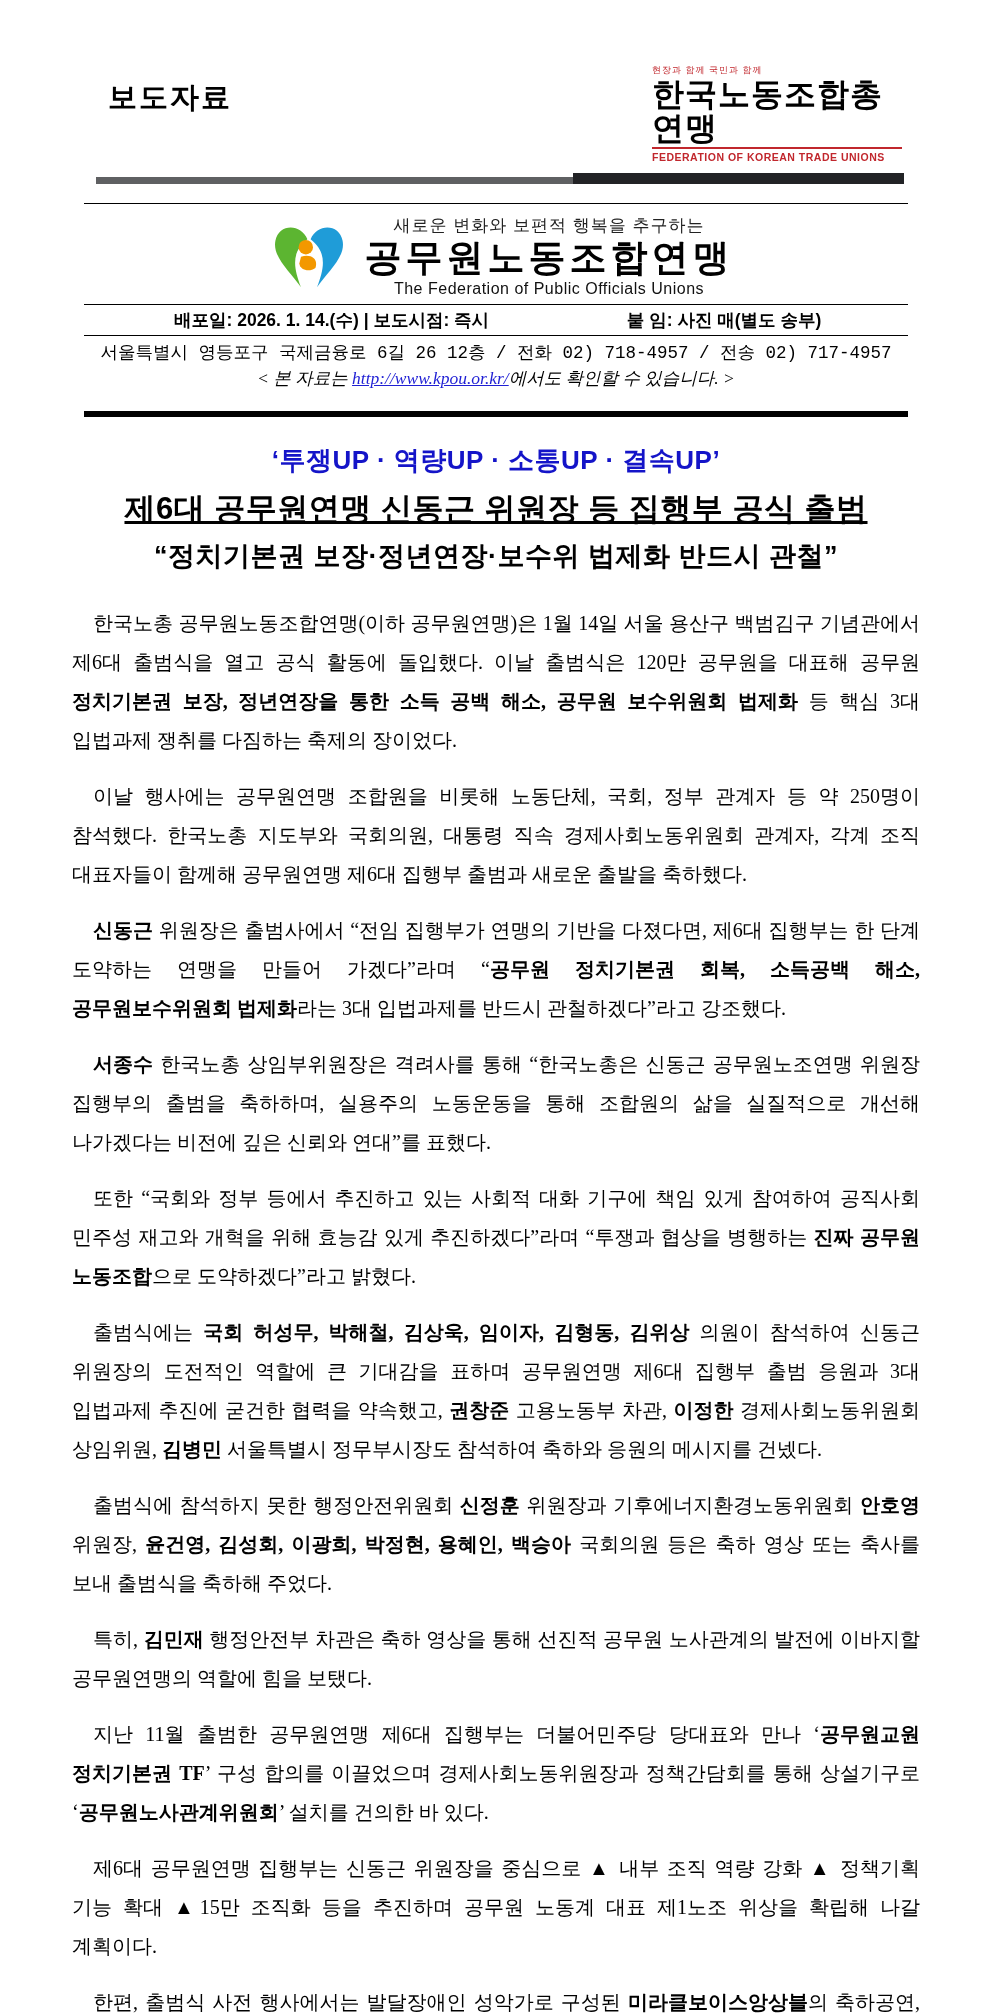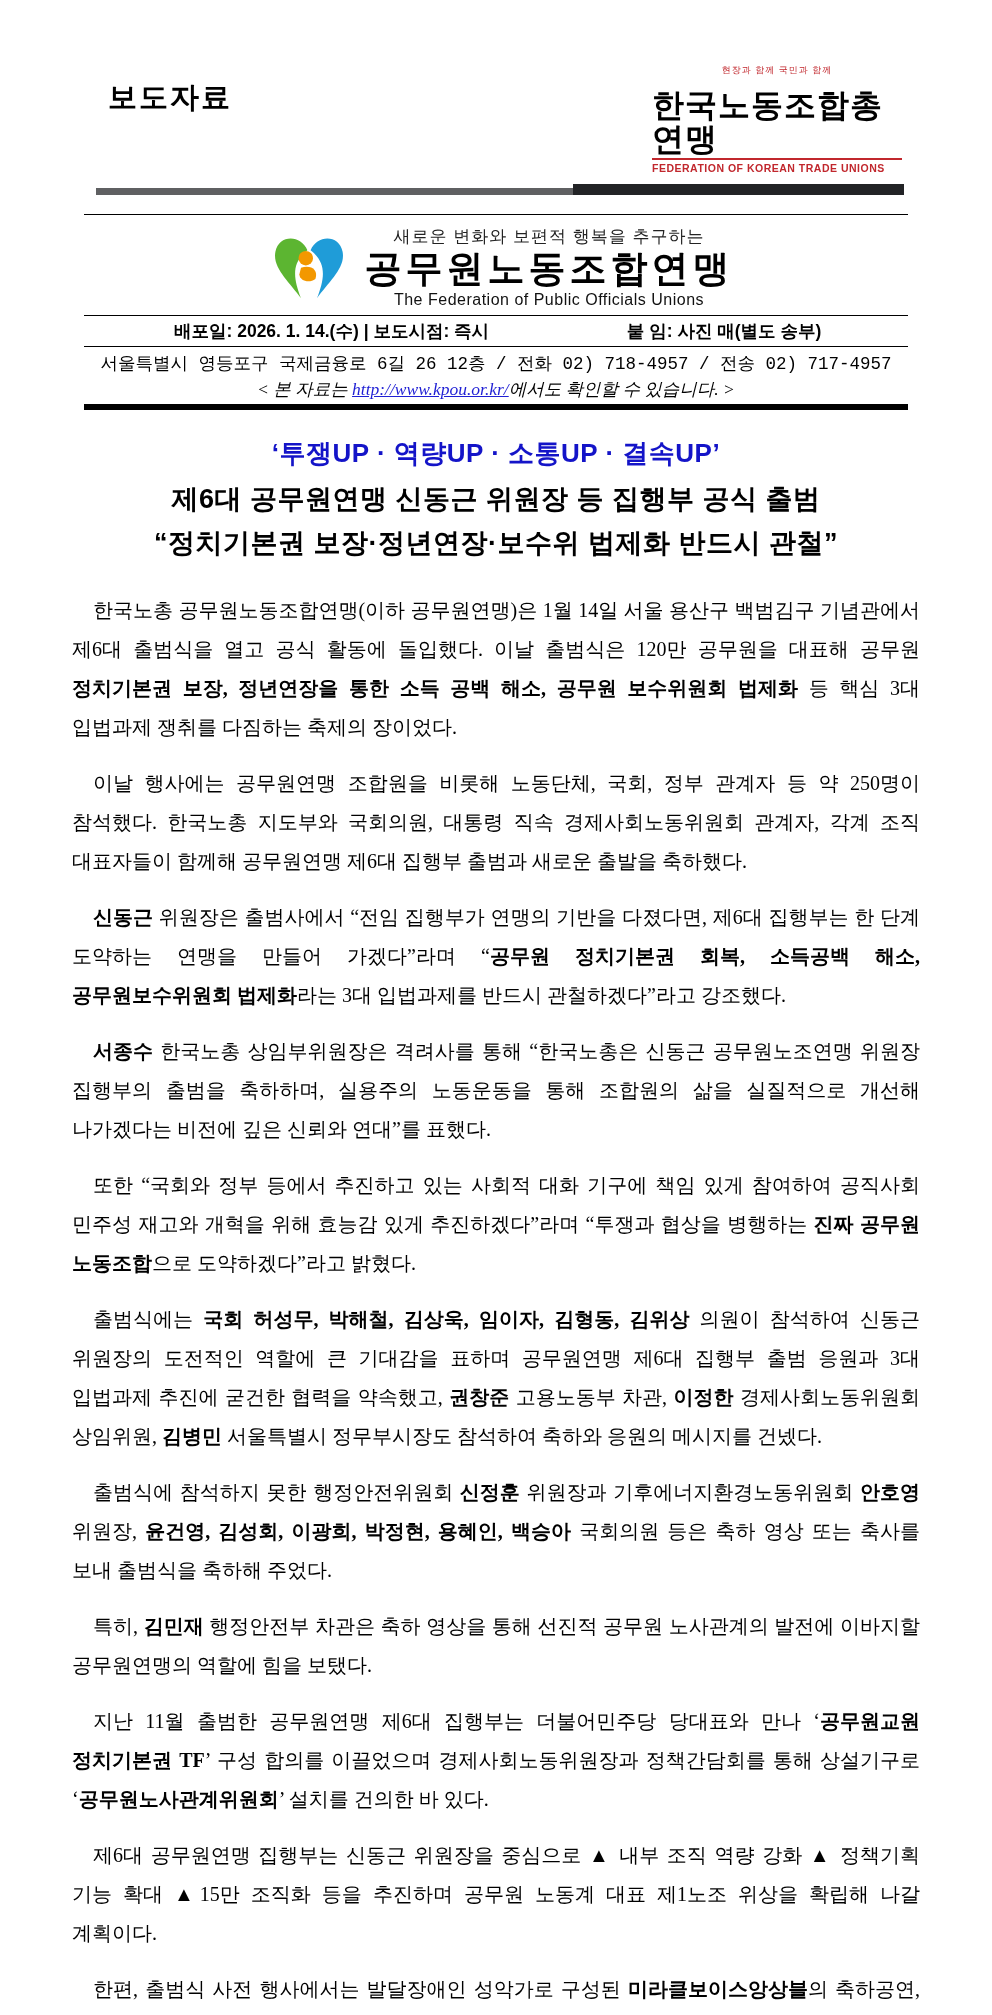--- a/index.html
+++ b/index.html
@@ -6,21 +6,21 @@
   html,body { background:#ffffff; }
   .page {
     width:992px; min-height:2015px; margin:0 auto; background:#fff;
     font-family:"Liberation Serif","DejaVu Serif",serif; color:#000;
     position:relative; padding-top:64px;
   }
   
   .top-header { display:flex; justify-content:space-between; align-items:flex-start; padding:0 90px 0 108px; }
   .press-label { font-family:"Liberation Sans","DejaVu Sans",sans-serif; font-weight:900; font-size:29px; letter-spacing:2px; padding-top:14px; }
   .fktu { text-align:left; width:250px; }
-  .fktu-slogan { color:#c1272d; font-size:9px; font-family:"Liberation Sans",sans-serif; letter-spacing:1px; margin-bottom:12px;text-align:center; }
+  .fktu-slogan { color:#c1272d; font-size:9px; font-family:"Liberation Sans",sans-serif; letter-spacing:1px; margin-bottom:1px; }
   .fktu-name { font-family:"Liberation Sans","DejaVu Sans",sans-serif; font-weight:900; font-size:32px; letter-spacing:1px; line-height:1.05; }
   .fktu-rule { height:2px; background:#c1272d; margin:2px 0 2px 0; }
   .fktu-en { color:#c1272d; font-family:"Liberation Sans",sans-serif; font-weight:700; font-size:10.5px; letter-spacing:0.5px; }
   
   .tone-bar { position:relative; height:14px; margin:8px 88px 0 96px; }
   .tone-bar .gray { position:absolute; left:0; top:6px; width:62%; height:7px; background:#5f6062; }
   .tone-bar .dark { position:absolute; right:0; top:2px; width:41%; height:11px; background:#222326; }
   .rule-thin { border:none; border-top:1.5px solid #000; margin:0 84px; }
   .rule-thin.first { margin-top:18px; }
   
@@ -28,27 +28,27 @@
   .org-emblem { width:84px; height:72px; flex:0 0 auto; }
   .org-text { text-align:center; }
   .org-tagline { font-size:17px; color:#222; font-family:"Liberation Sans",sans-serif; letter-spacing:1px; margin-bottom:2px; }
   .org-name { font-family:"Liberation Sans","DejaVu Sans",sans-serif; font-weight:900; font-size:37px; letter-spacing:4px; line-height:1.05; }
   .org-en { font-size:16px; color:#111; font-family:"Liberation Sans",sans-serif; letter-spacing:0.5px; margin-top:2px; }
   
   .info-row1 { display:flex; align-items:center; padding:3px 100px 3px 130px; font-family:"Liberation Sans",sans-serif; font-size:17.5px; font-weight:700;gap:23px; }
   .info-row1 .release { flex:1.2; text-align:center; }
   .info-row1 .attach { flex:1; text-align:center; }
   .info-addr { text-align:center; font-family:Liberation Mono, monospace; font-size:17.5px; padding:4px 0 1px 0; }
-  .info-note { text-align:center; font-style:italic; font-size:17.5px; padding:1px 0 3px 0; }
+  .info-note { text-align:center; font-style:italic; font-size:17.5px; padding:1px 0 21px 0; }
   .info-note a { color:#1f1fd4; text-decoration:underline; }
   .bar-thick { height:6px; background:#000; margin:0 84px; }
   
   .headline { text-align:center; margin-top:26px; font-family:"Liberation Sans","DejaVu Sans",sans-serif; }
   .headline .slogan { color:#1414c8; font-weight:900; font-size:26px; letter-spacing:0.5px; }
-  .headline .title { color:#000; font-weight:900; font-size:27px; margin-top:10px; letter-spacing:0.5px; }
+  .headline .title { color:#000; font-weight:900; font-size:31px; margin-top:10px; letter-spacing:0.5px;text-decoration:underline; }
   .headline .subtitle { color:#000; font-weight:900; font-size:27px; margin-top:8px; letter-spacing:0.5px; }
   
   .body-text { margin:30px 72px 0 72px; font-size:20px; line-height:39px; text-align:justify; word-break:keep-all; }
   .body-text p { text-indent:1.05em; margin-bottom:17px; }
   .body-text b { font-weight:700; }
 </style>
 </head>
 <body>
 
 <div class="page">

